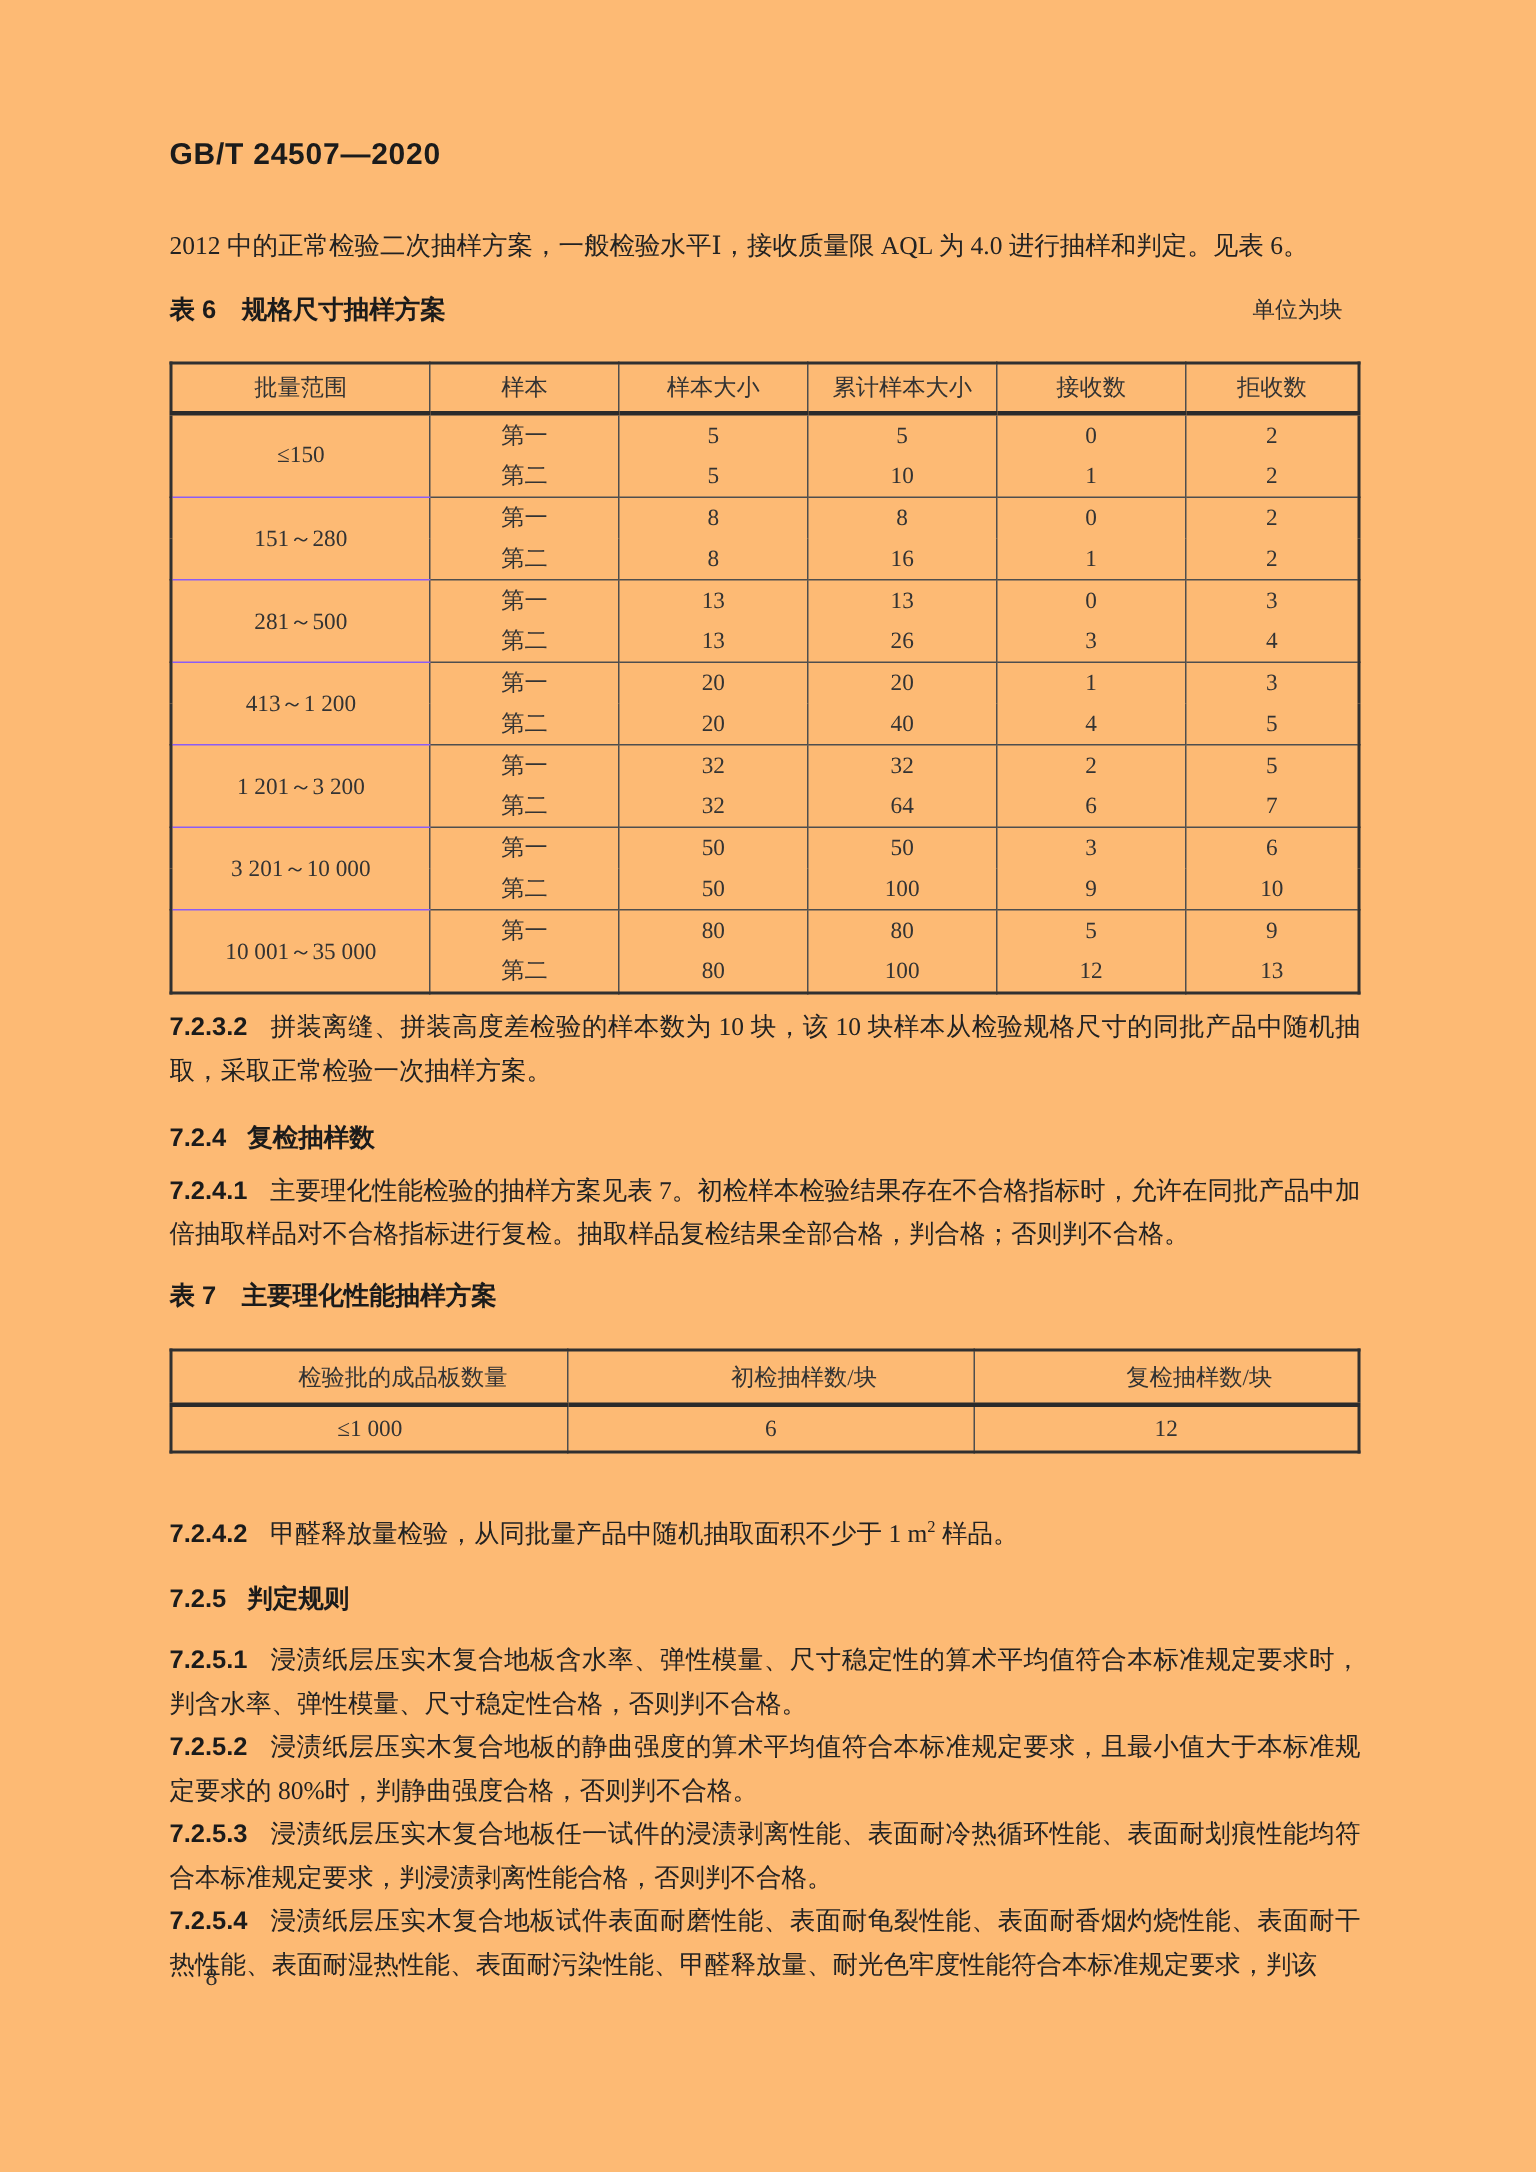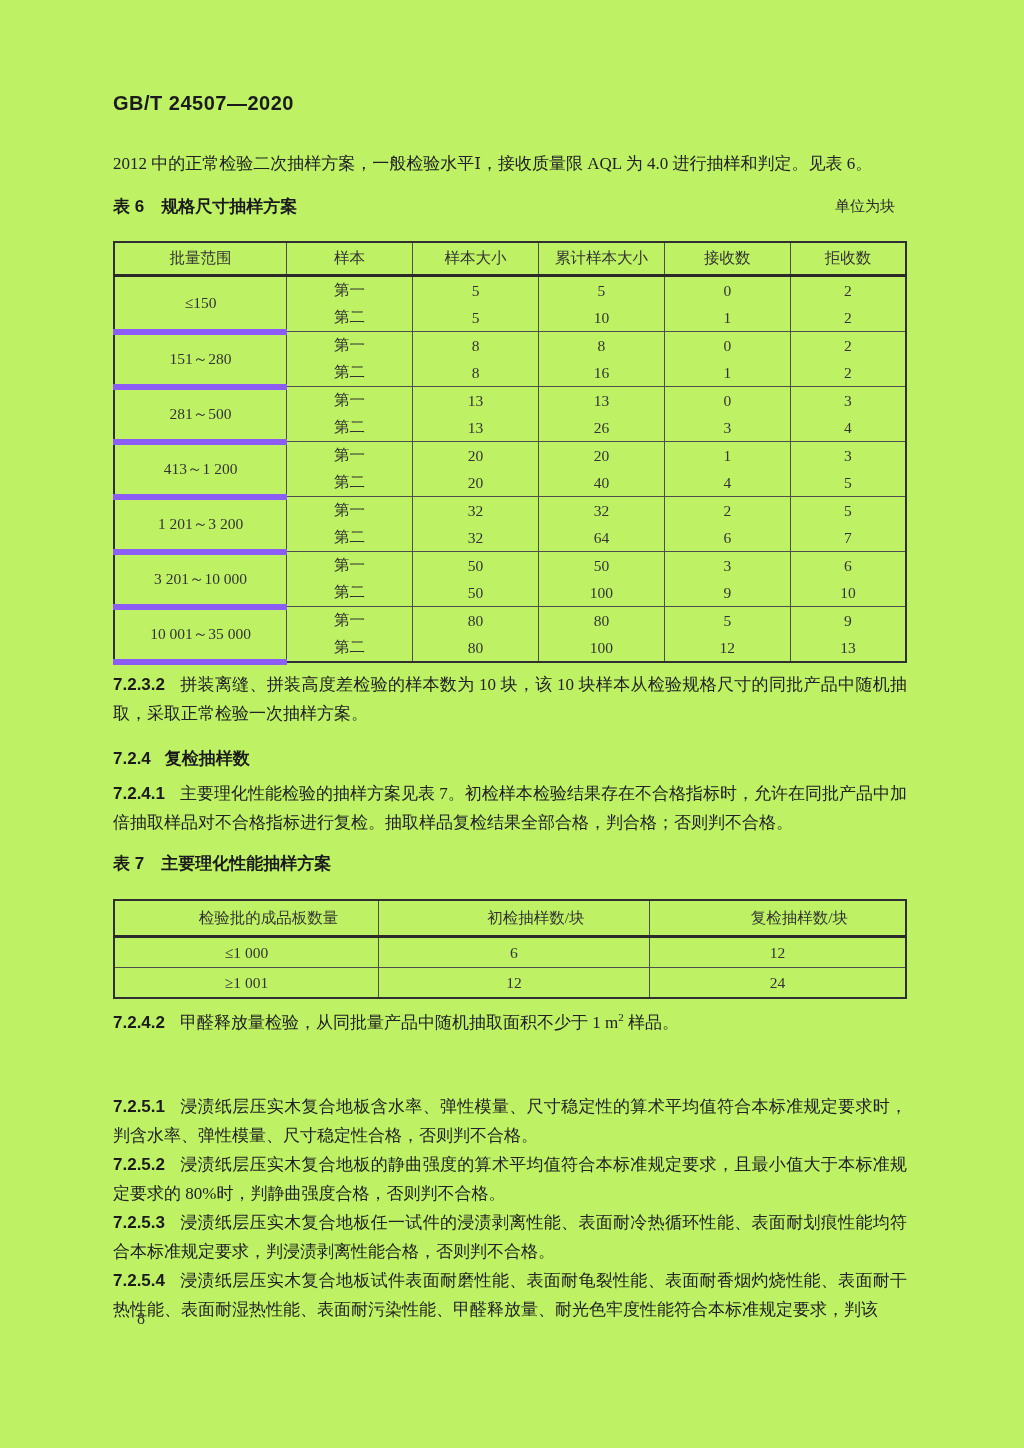--- a/index.html
+++ b/index.html
@@ -1,18 +1,18 @@
 <!DOCTYPE html>
 <html><head>
 <meta charset="utf-8">
 <style>
   html,body { margin:0; padding:0; background:#f4f3f1; }
   .page {
     position:relative; width:1024px; height:1448px;
-    background:#bef264; color:#222;
+    background:#fdba74; color:#222;
     font-family:"Liberation Serif","DejaVu Serif",serif;
     overflow:hidden;
   }
   .abs { position:absolute; left:113px; width:794px; }
 
   .std-code { top:92px; font-size:20px; font-weight:700;
     font-family:"Liberation Sans","DejaVu Sans",sans-serif; letter-spacing:.5px; color:#1b1b1b; }
 
   p.body-text { margin:0; font-size:17px; line-height:29px; text-align:justify; color:#222; }
   .intro { top:149px; }
@@ -30,21 +30,21 @@
   table { width:100%; border-collapse:collapse; table-layout:fixed;
     font-size:15.5px; color:#333; border:2px solid #303030; }
   th,td { padding:0; text-align:center; vertical-align:middle; font-weight:400;
     border-left:1px solid #4e4e4e; border-right:1px solid #4e4e4e; }
   thead th { border-bottom:3px solid #2b2b2b; }
 
   .t6-wrap { top:241px; }
   .t6 thead th { height:31px; }
   .t6 tbody td { height:27px; }
   .t6 tr.group-end td { border-bottom:1px solid #4e4e4e; }
-  .t6 td.range { border-bottom:6px solid #8b5cf6;margin-left:48px; }
+  .t6 td.range { border-bottom:1px solid #8b5cf6;margin-left:48px; }
 
   .t7-wrap { top:899px; }
   .t7 thead th { height:34px;padding-left:44px; }
   .t7 tbody td { height:29px; }
   .t7 tbody tr td { border-bottom:1px solid #4e4e4e; }
 
   .c7232 { top:670px; }
   .h724  { top:747px; }
   .c7241 { top:779px; }
   .c7242 { top:1008px; }
@@ -236,33 +236,31 @@
             <th>初检抽样数/块</th>
             <th>复检抽样数/块</th>
           </tr>
       </thead>
       <tbody>
           <tr>
             <td>≤1 000</td>
             <td>6</td>
             <td>12</td>
           </tr>
-          <tr>
-            <td>≥1 001</td>
-            <td>12</td>
-            <td>24</td>
-          </tr>
         </tbody>
     </table>
   </div>
 
   <div class="abs c7242">
     <p class="body-text"><span class="clause-num">7.2.4.2</span><span>甲醛释放量检验，从同批量产品中随机抽取面积不少于 1 m</span><sup>2</sup><span> 样品。</span></p>
   </div>
 
+  <div class="abs h725">
+    <p class="section-heading"><span class="h-num">7.2.5</span><span>判定规则</span></p>
+  </div>
 
   <div class="abs b725">
       <p class="body-text"><span class="clause-num">7.2.5.1</span><span>浸渍纸层压实木复合地板含水率、弹性模量、尺寸稳定性的算术平均值符合本标准规定要求时，判含水率、弹性模量、尺寸稳定性合格，否则判不合格。</span></p>
       <p class="body-text"><span class="clause-num">7.2.5.2</span><span>浸渍纸层压实木复合地板的静曲强度的算术平均值符合本标准规定要求，且最小值大于本标准规定要求的 80%时，判静曲强度合格，否则判不合格。</span></p>
       <p class="body-text"><span class="clause-num">7.2.5.3</span><span>浸渍纸层压实木复合地板任一试件的浸渍剥离性能、表面耐冷热循环性能、表面耐划痕性能均符合本标准规定要求，判浸渍剥离性能合格，否则判不合格。</span></p>
       <p class="body-text"><span class="clause-num">7.2.5.4</span><span>浸渍纸层压实木复合地板试件表面耐磨性能、表面耐龟裂性能、表面耐香烟灼烧性能、表面耐干热性能、表面耐湿热性能、表面耐污染性能、甲醛释放量、耐光色牢度性能符合本标准规定要求，判该</span></p>
     </div>
 
   <div class="abs page-num">8</div>
 

